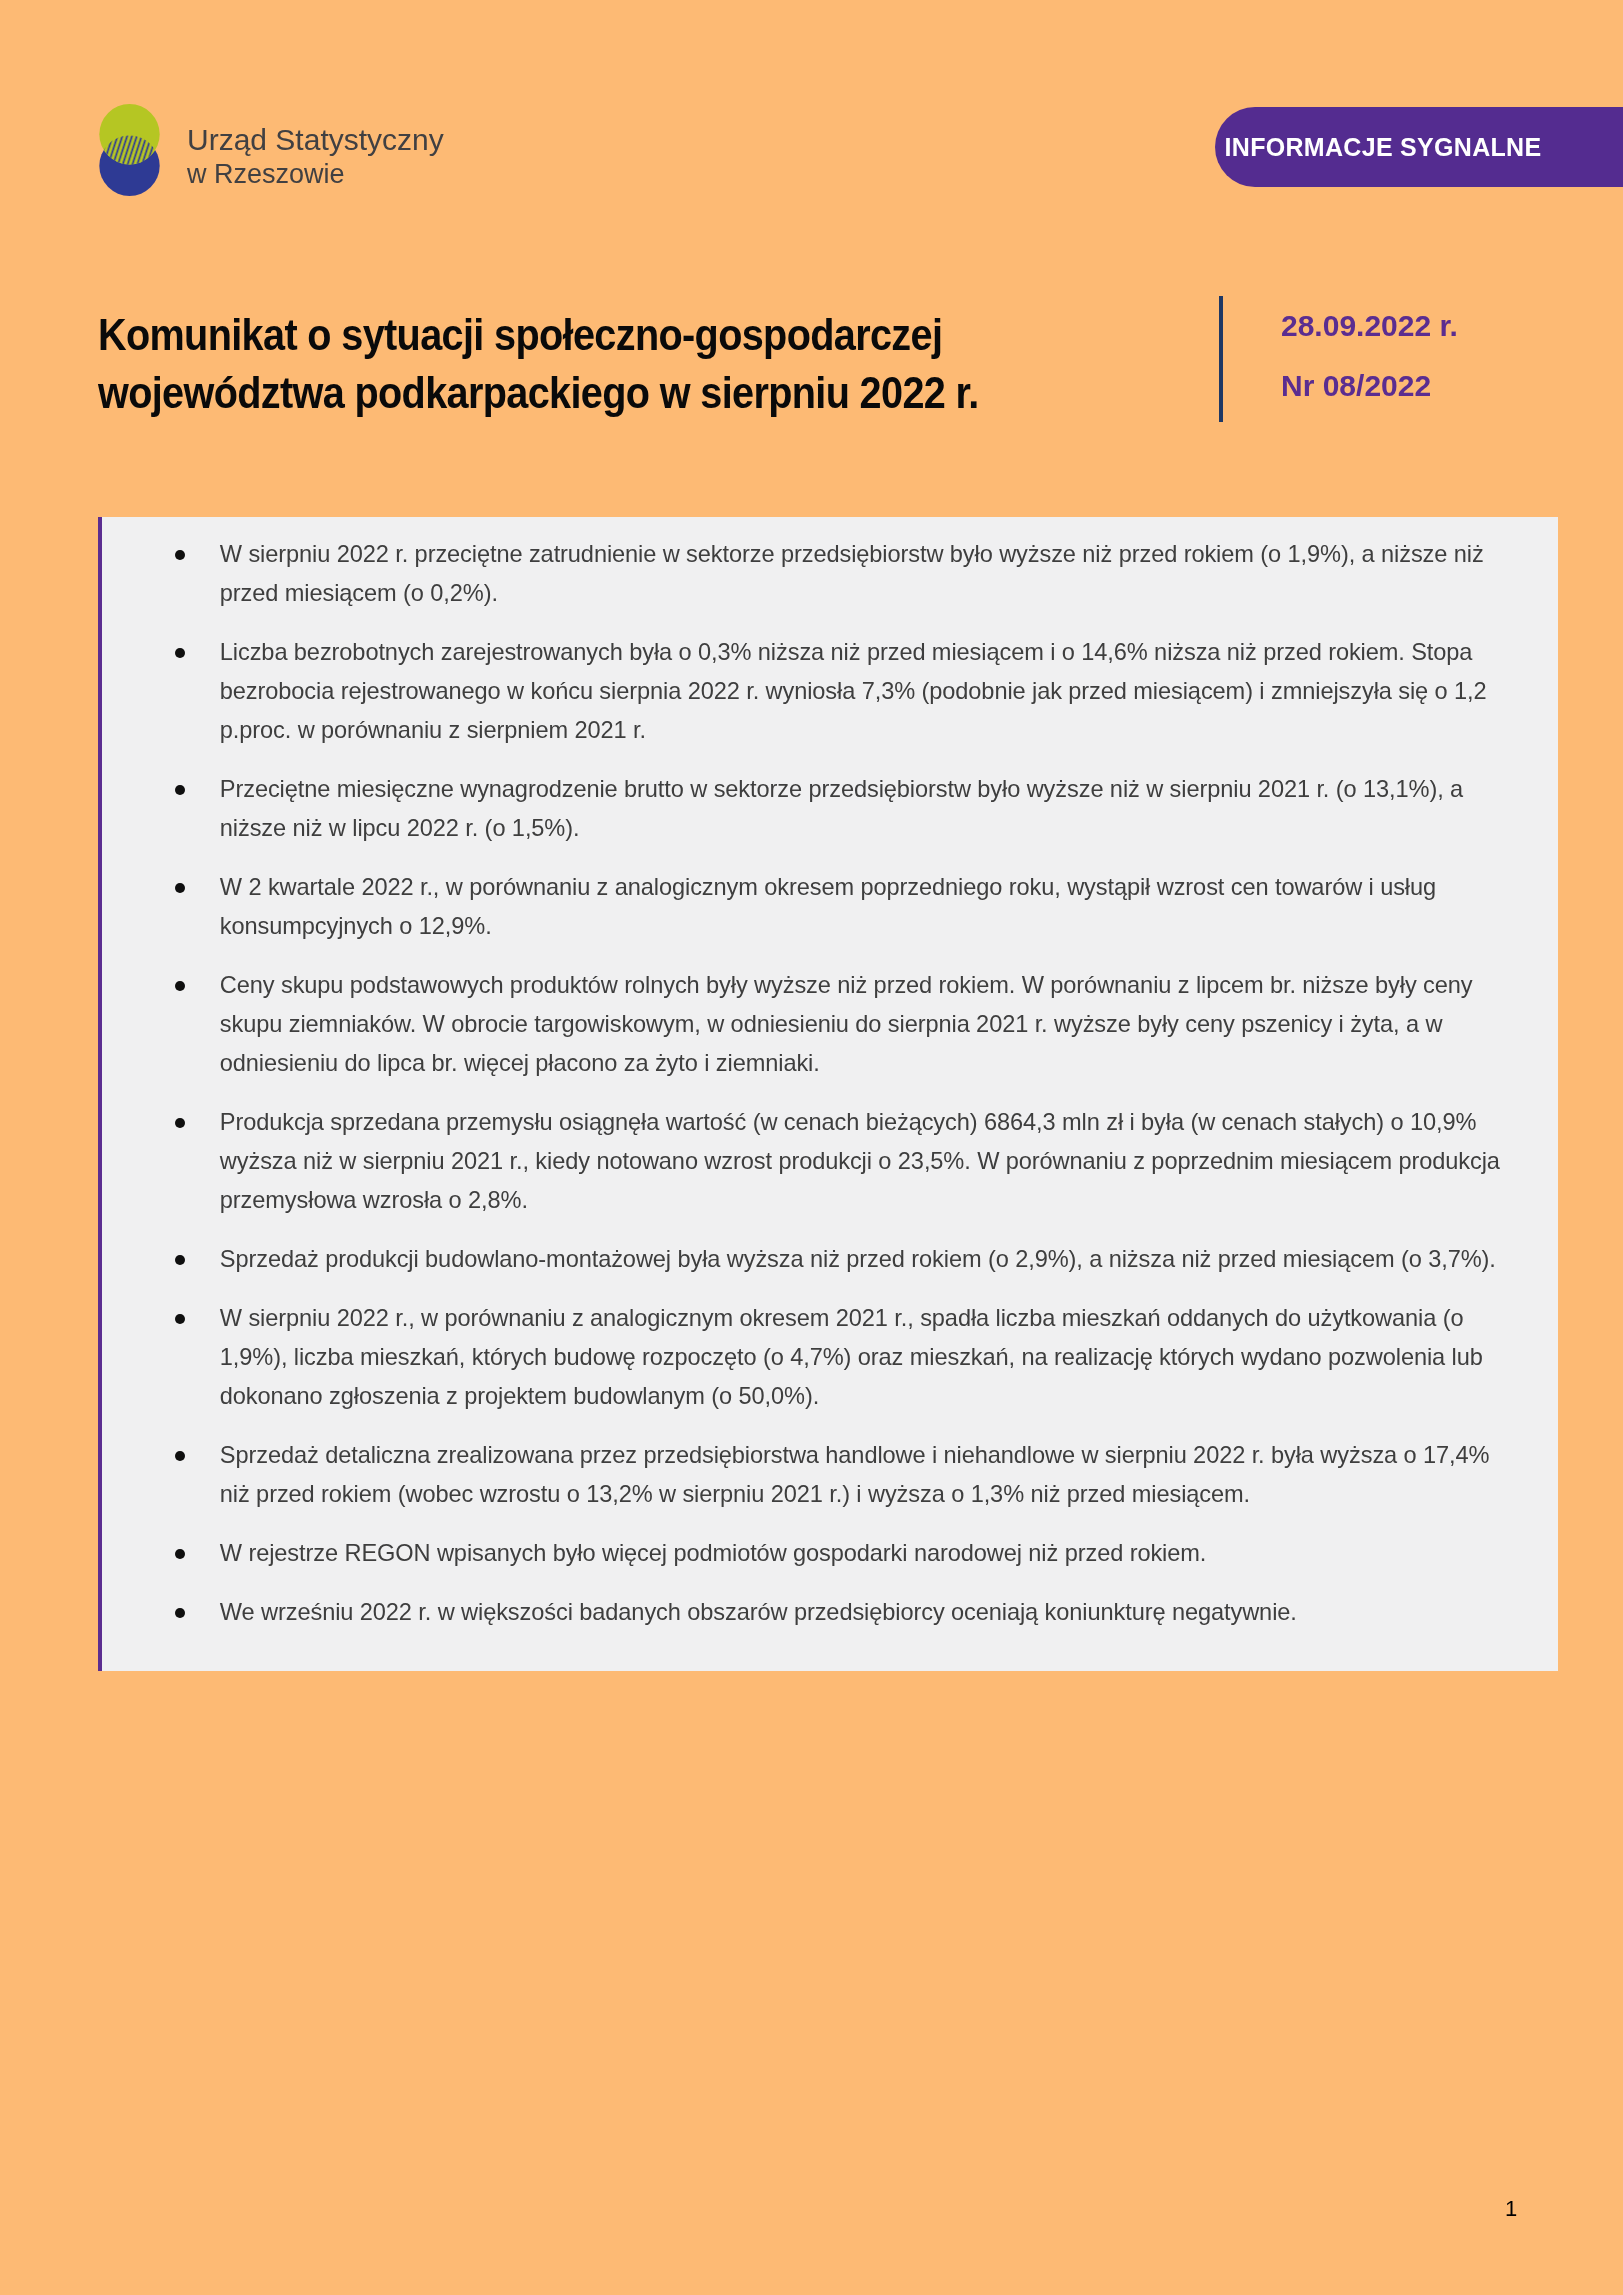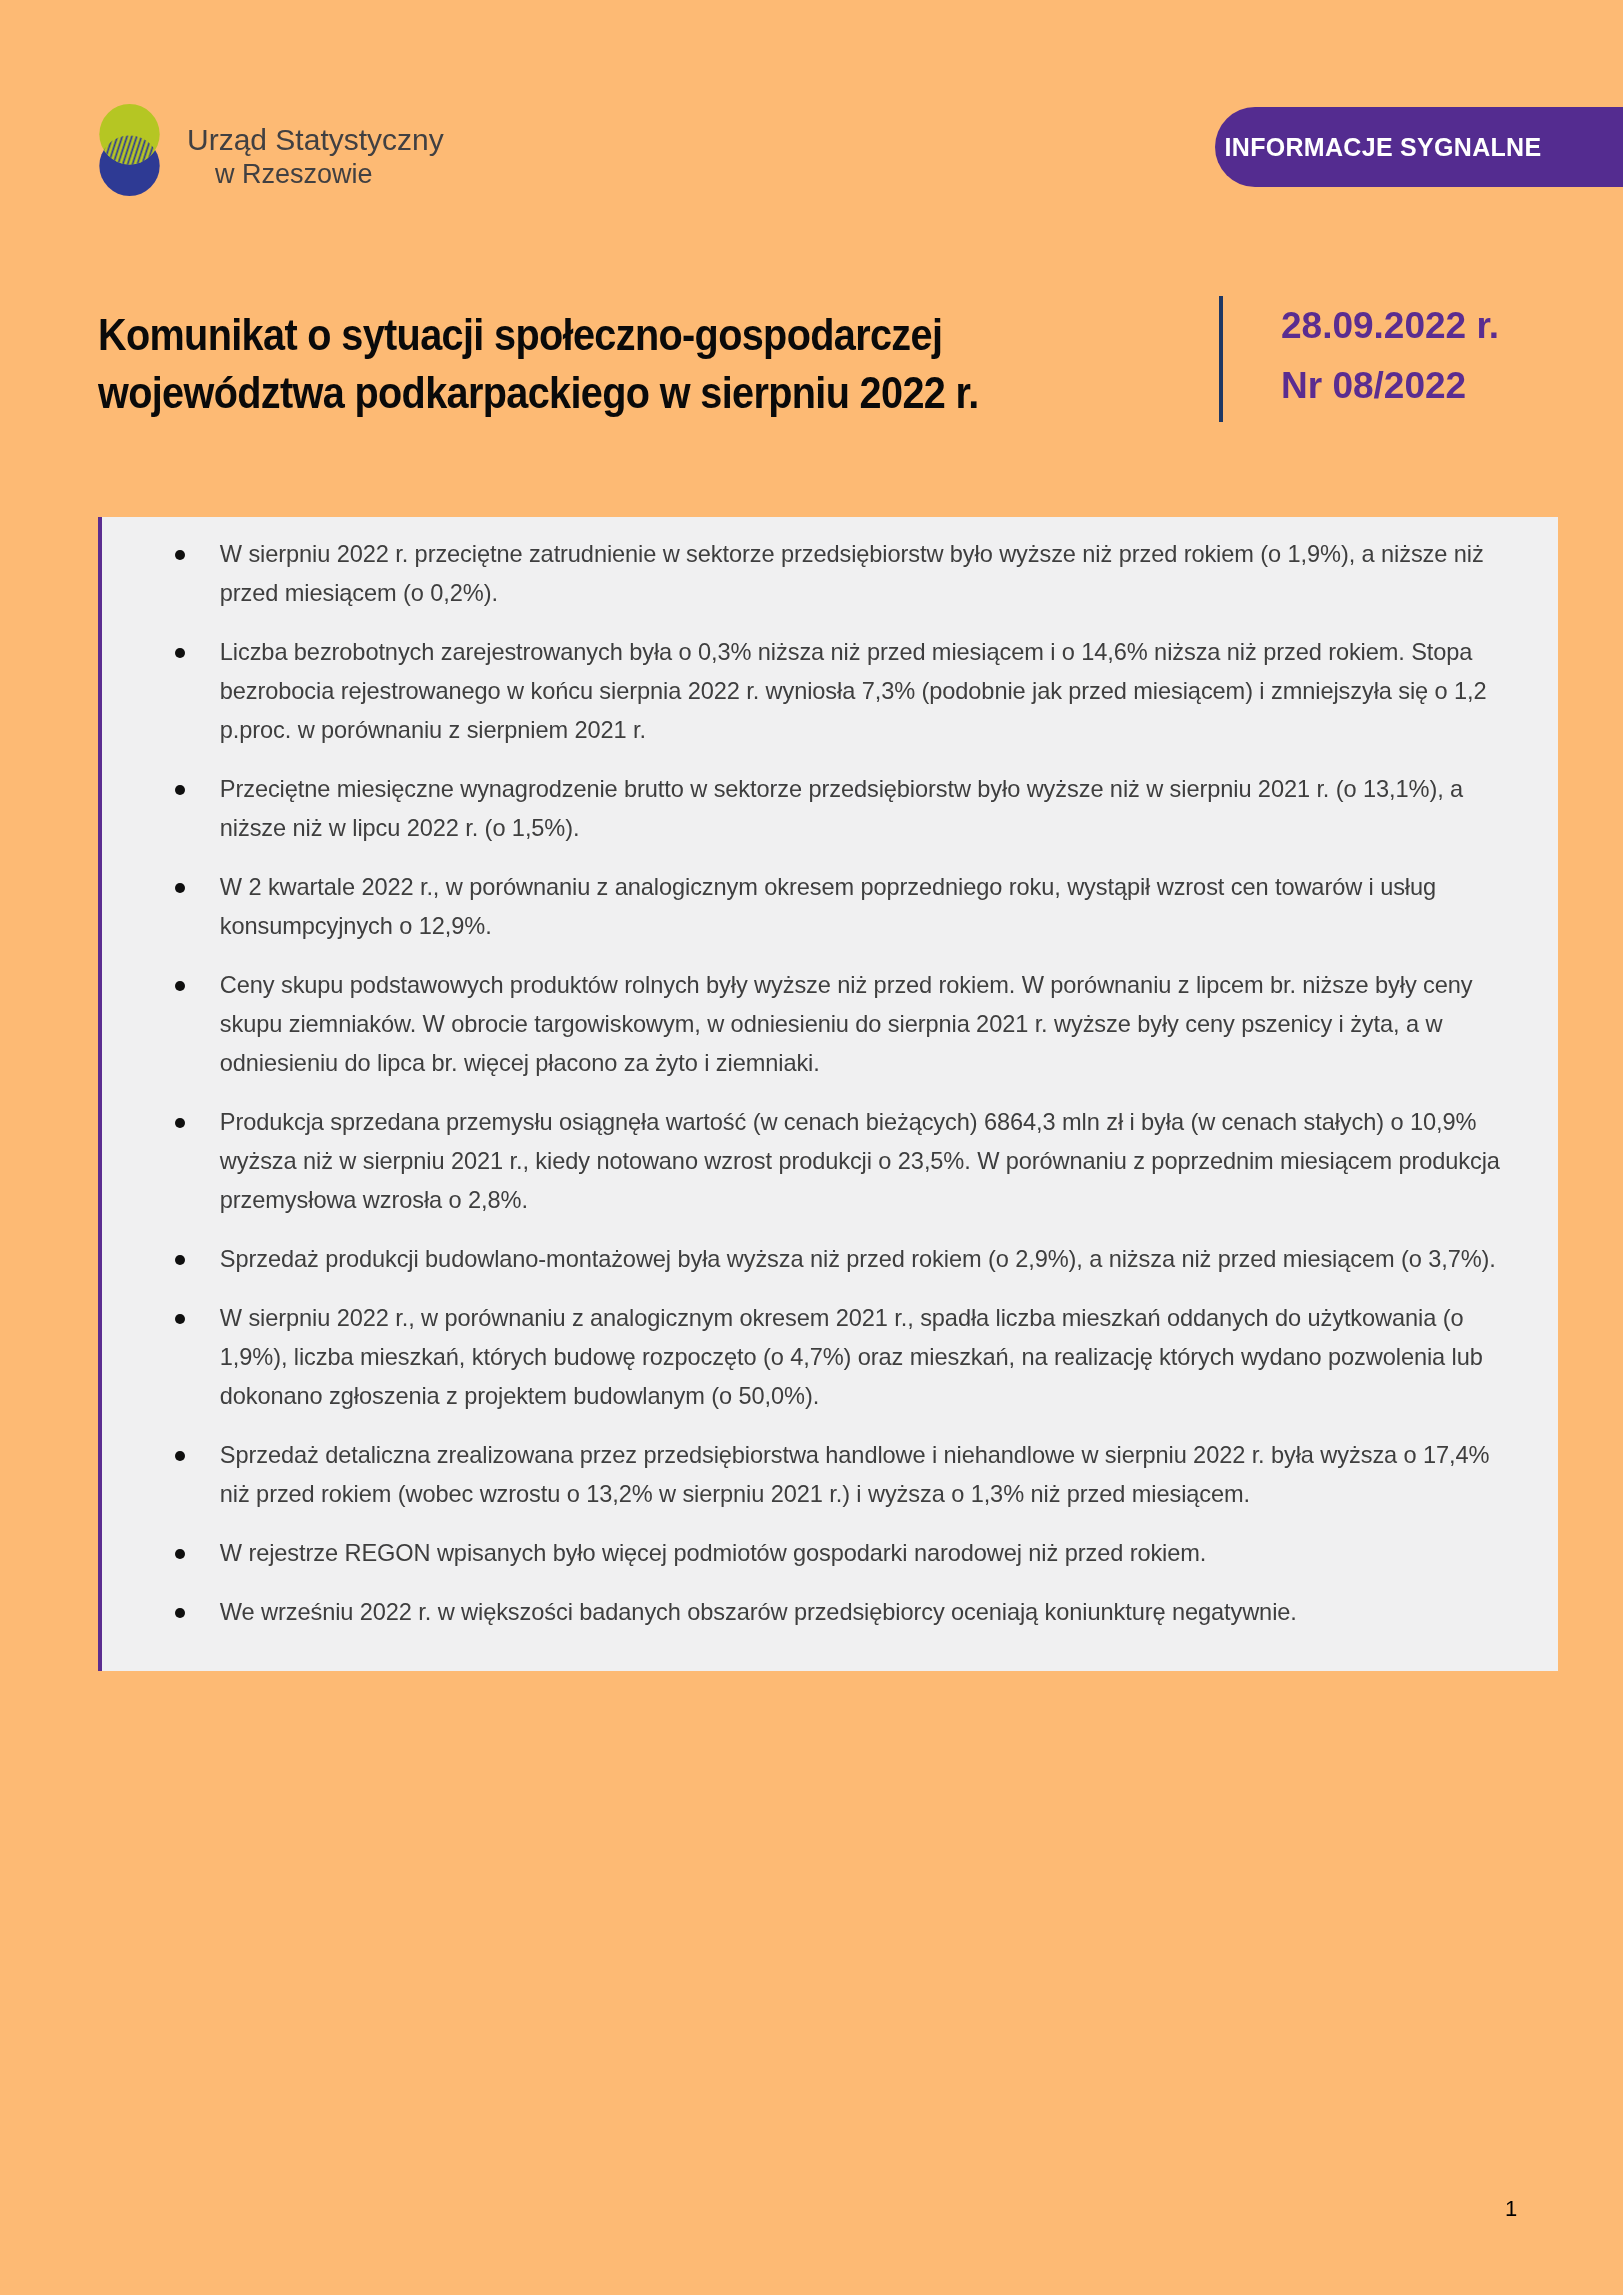--- a/index.html
+++ b/index.html
@@ -9,37 +9,37 @@
   *{box-sizing:border-box;}
   body{margin:0;background:#888;}
   .page{
     position:relative;width:1623px;height:2295px;background:#fdba74;
     font-family:"Liberation Sans",sans-serif;overflow:hidden;margin:0 auto;
   }
   
   .logo-mark{position:absolute;left:98px;top:102px;width:63px;height:96px;}
   .logo-text{position:absolute;left:187px;top:123px;color:#414042;}
   .logo-name{display:block;font-size:30px;line-height:33px;letter-spacing:0;}
-  .logo-city{display:block;font-size:27px;line-height:31px;margin-top:2.6px;margin-left:28px;}
+  .logo-city{display:block;font-size:27px;line-height:31px;margin-top:2.6px;}
   .badge{
     position:absolute;left:1215px;top:107px;width:408px;height:80px;
     background:var(--accent);border-radius:40px 0 0 40px;
     display:flex;align-items:center;justify-content:center;
     padding-right:72px;color:#ffffff;font-weight:700;font-size:25px;
     letter-spacing:0.3px;white-space:nowrap;
   }
   
   .title{
     position:absolute;left:98px;top:306px;width:1211px;margin:0;
     font-size:44px;line-height:58px;font-weight:700;color:#0a0a0a;
     letter-spacing:-0.7px;transform:scaleX(0.9);transform-origin:0 0;
   }
   .title span{display:block;white-space:nowrap;}
   .meta-rule{position:absolute;left:1219px;top:296px;width:3.9px;height:126px;background:var(--navy);}
-  .meta{position:absolute;left:1281px;top:310px;color:#5b2d90;font-weight:700;font-size:37px;line-height:31px;}
+  .meta{position:absolute;left:1281px;top:310px;color:#5b2d90;font-weight:700;font-size:30px;line-height:31px;}
   .meta-number{margin-top:29px;}
   
   .panel{
     position:absolute;left:98px;top:517px;width:1460px;height:1154px;
     background:var(--panelbg);border-left:4.6px solid #5b2d90;
     padding:18.3px 39px 0 0;
   }
   .bullets{list-style:none;margin:0;padding:0;}
   .bullet{
     display:flex;align-items:flex-start;margin-bottom:20px;

